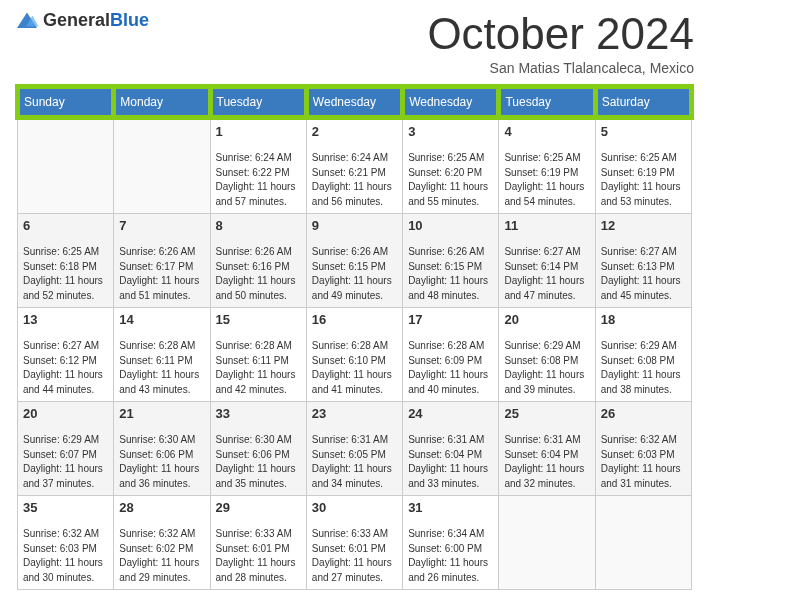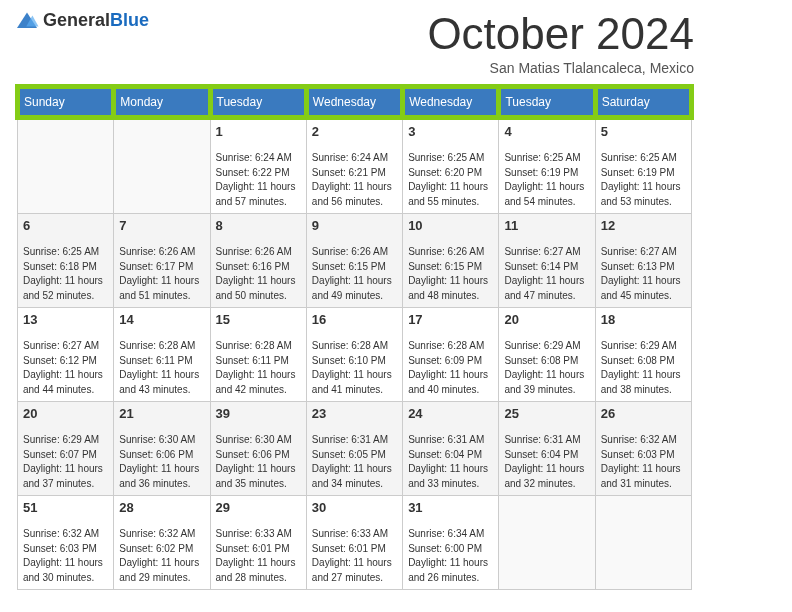--- a/index.html
+++ b/index.html
@@ -259,21 +259,21 @@
 Sunset: 6:07 PM
 Daylight: 11 hours and 37 minutes.</div>
           </td>
           <td>
             <div class="day-number">21</div>
             <div class="day-info" style="white-space: pre-line;">Sunrise: 6:30 AM
 Sunset: 6:06 PM
 Daylight: 11 hours and 36 minutes.</div>
           </td>
           <td>
-            <div class="day-number">39</div>
+            <div class="day-number">33</div>
             <div class="day-info" style="white-space: pre-line;">Sunrise: 6:30 AM
 Sunset: 6:06 PM
 Daylight: 11 hours and 35 minutes.</div>
           </td>
           <td>
             <div class="day-number">23</div>
             <div class="day-info" style="white-space: pre-line;">Sunrise: 6:31 AM
 Sunset: 6:05 PM
 Daylight: 11 hours and 34 minutes.</div>
           </td>
@@ -291,21 +291,21 @@
           </td>
           <td>
             <div class="day-number">26</div>
             <div class="day-info" style="white-space: pre-line;">Sunrise: 6:32 AM
 Sunset: 6:03 PM
 Daylight: 11 hours and 31 minutes.</div>
           </td>
         </tr>
         <tr>
           <td>
-            <div class="day-number">51</div>
+            <div class="day-number">35</div>
             <div class="day-info" style="white-space: pre-line;">Sunrise: 6:32 AM
 Sunset: 6:03 PM
 Daylight: 11 hours and 30 minutes.</div>
           </td>
           <td>
             <div class="day-number">28</div>
             <div class="day-info" style="white-space: pre-line;">Sunrise: 6:32 AM
 Sunset: 6:02 PM
 Daylight: 11 hours and 29 minutes.</div>
           </td>

